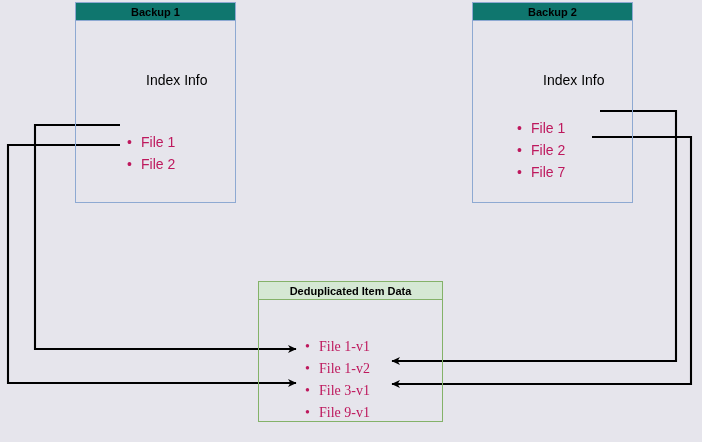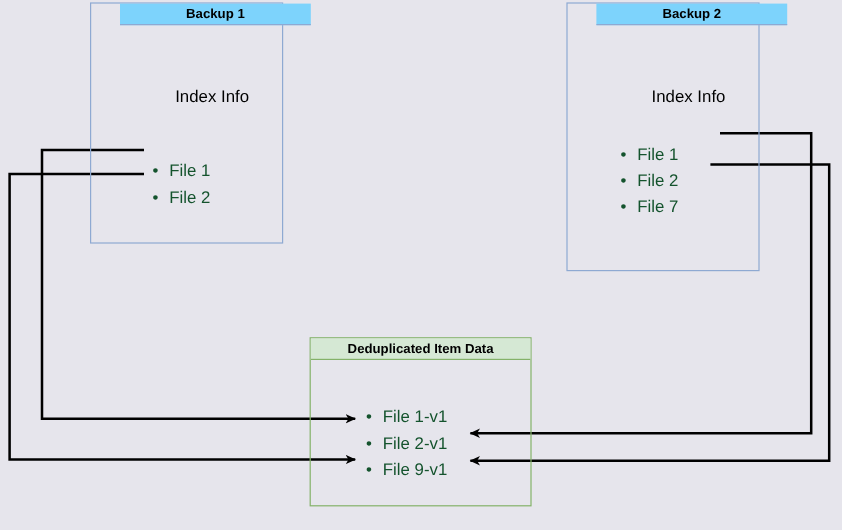--- a/index.html
+++ b/index.html
@@ -26,45 +26,45 @@
     height:18px;
   }
   .box .body{
     box-sizing:border-box;
     width:100%;
     position:relative;
   }
 
   
   .box.blue{border:1.5px solid #8ea9d2;}
-  .box.blue .hdr{background:#7dd3fc;border-bottom:1.5px solid #8ea9d2;margin-left:24px;}
+  .box.blue .hdr{background:#0f766e;border-bottom:1.5px solid #8ea9d2;}
   .box.blue .body{background:transparent;}
 
   
   .box.green{border:1.5px solid #84b269;}
   .box.green .hdr{background:#d5e8d4;border-bottom:1.5px solid #84b269;}
-  .box.green .body{background:transparent;}
+  .box.green .body{background:transparent;font-family:Liberation Serif, serif;}
 
   .caption{
     position:absolute;
     font-size:14px;
     color:#000;
     white-space:nowrap;
     margin-left:48px;
   }
 
   ul.filelist{
     position:absolute;
     margin:0;
     padding:0;
     list-style:none;
   }
   ul.filelist li{
     font-size:14px;
-    color:#14532d;
+    color:#be185d;
     line-height:22px;
     height:22px;
     white-space:nowrap;
     position:relative;
     padding-left:14px;
     text-align:right;
   }
   ul.filelist li::before{
     content:"\2022";
     position:absolute;
@@ -105,36 +105,37 @@
     <div class="hdr">Backup 1</div>
     <div class="body" style="height:180px;">
       <div class="caption" style="left:22px;top:51px;">Index Info</div>
       <ul class="filelist" style="left:51px;top:110px;">
         <li>File 1</li>
         <li>File 2</li>
       </ul>
     </div>
   </div>
 
-  <div class="box blue" style="left:472px;top:2px;width:161px;height:224px;">
+  <div class="box blue" style="left:472px;top:2px;width:161px;height:201px;">
     <div class="hdr">Backup 2</div>
     <div class="body" style="height:180px;">
       <div class="caption" style="left:22px;top:51px;">Index Info</div>
       <ul class="filelist" style="left:44px;top:96px;">
         <li>File 1</li>
         <li>File 2</li>
         <li>File 7</li>
       </ul>
     </div>
   </div>
 
   <div class="box green" style="left:258px;top:281px;width:185px;height:141px;">
     <div class="hdr">Deduplicated Item Data</div>
     <div class="body" style="height:140px;">
       <ul class="filelist" style="left:46px;top:36px;">
         <li>File 1-v1</li>
-        <li>File 2-v1</li>
+        <li>File 1-v2</li>
+        <li>File 3-v1</li>
         <li>File 9-v1</li>
       </ul>
     </div>
   </div>
 
 </div>
 
 </body></html>

